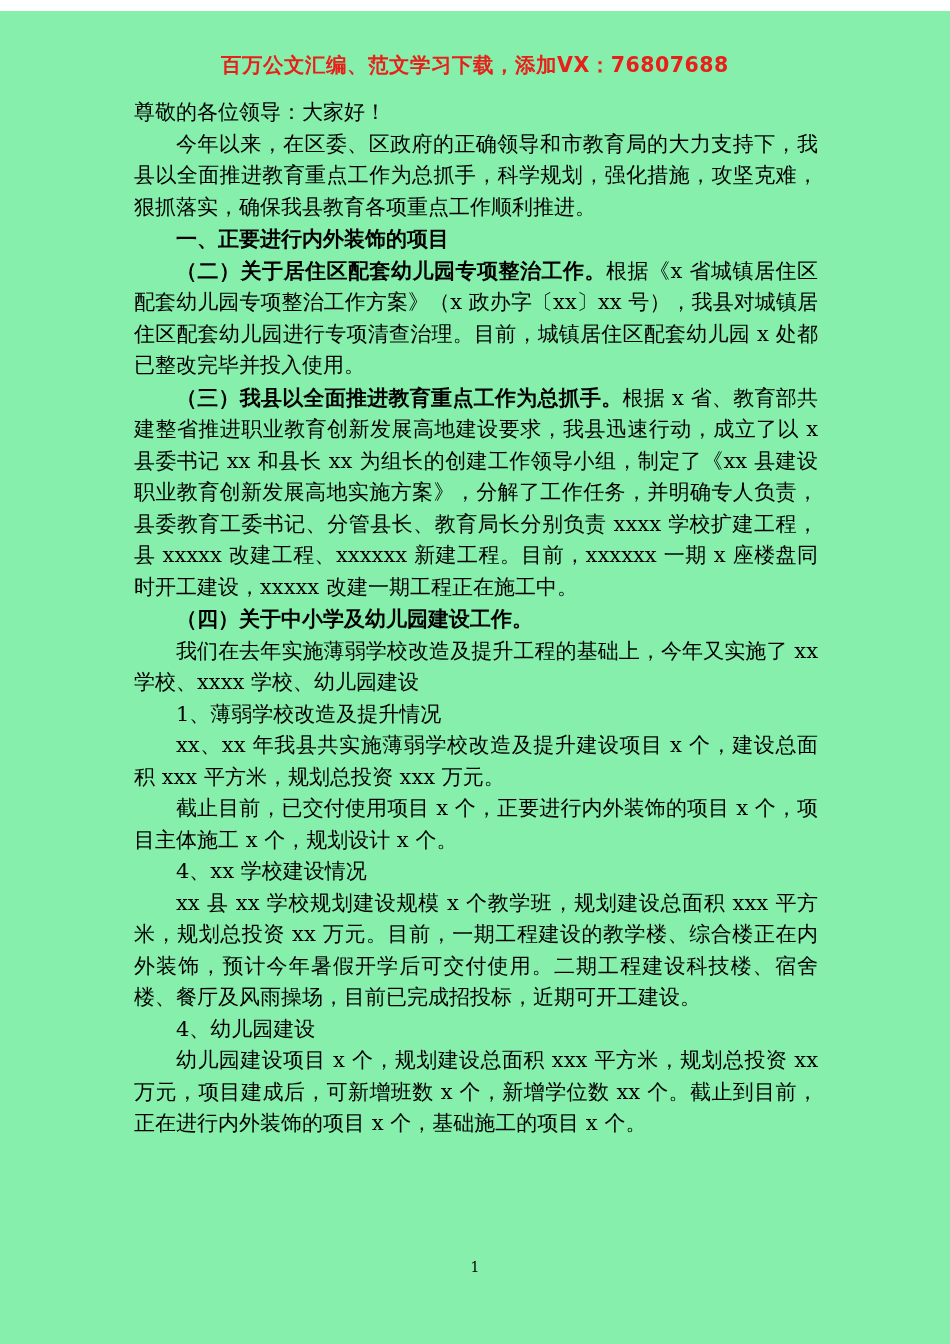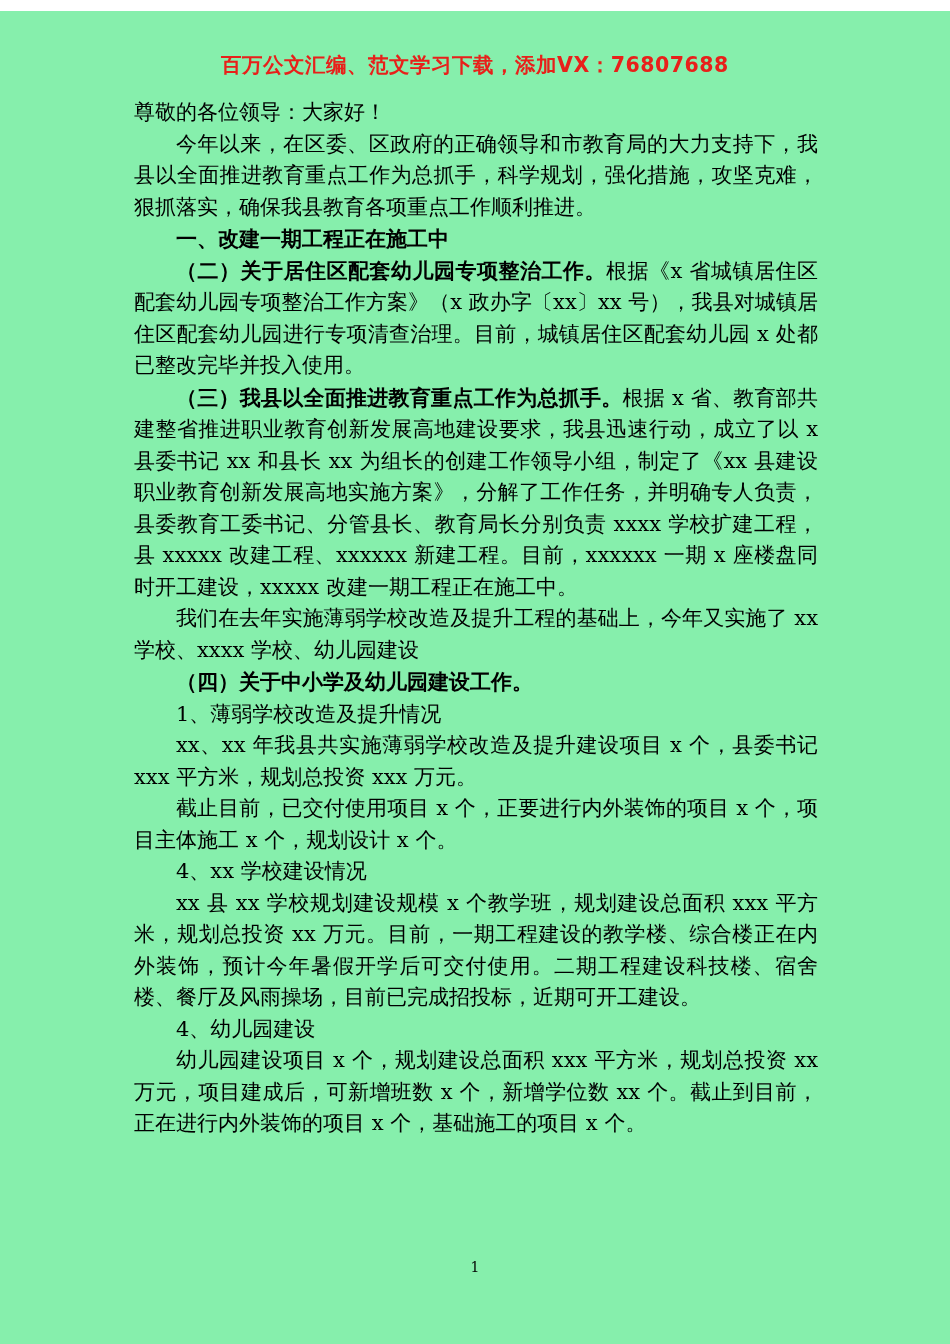--- a/index.html
+++ b/index.html
@@ -78,27 +78,27 @@
 </head>
 <body>
 
 <div class="page">
 
   <div class="watermark">百万公文汇编、范文学习下载，添加VX：76807688</div>
 
   <div class="content">
       <p class="noindent"><span>尊敬的各位领导：大家好！</span></p>
       <p class="indent"><span>今年以来，在区委、区政府的正确领导和市教育局的大力支持下，我县以全面推进教育重点工作为总抓手，科学规划，强化措施，攻坚克难，狠抓落实，确保我县教育各项重点工作顺利推进。</span></p>
-      <p class="heading"><span class="bold">一、改建一期工程正在施工中</span></p>
+      <p class="heading"><span class="bold">一、正要进行内外装饰的项目</span></p>
       <p class="indent"><span class="bold">（二）关于居住区配套幼儿园专项整治工作。</span><span>根据《x 省城镇居住区配套幼儿园专项整治工作方案》（x 政办字〔xx〕xx 号），我县对城镇居住区配套幼儿园进行专项清查治理。目前，城镇居住区配套幼儿园 x 处都已整改完毕并投入使用。</span></p>
       <p class="indent"><span class="bold">（三）我县以全面推进教育重点工作为总抓手。</span><span>根据 x 省、教育部共建整省推进职业教育创新发展高地建设要求，我县迅速行动，成立了以 x 县委书记 xx 和县长 xx 为组长的创建工作领导小组，制定了《xx 县建设职业教育创新发展高地实施方案》，分解了工作任务，并明确专人负责，县委教育工委书记、分管县长、教育局长分别负责 xxxx 学校扩建工程，县 xxxxx 改建工程、xxxxxx 新建工程。目前，xxxxxx 一期 x 座楼盘同时开工建设，xxxxx 改建一期工程正在施工中。</span></p>
+      <p class="indent"><span class="bold">（四）关于中小学及幼儿园建设工作。</span></p>
       <p class="indent"><span>我们在去年实施薄弱学校改造及提升工程的基础上，今年又实施了 xx 学校、xxxx 学校、幼儿园建设</span></p>
-      <p class="indent"><span class="bold">（四）关于中小学及幼儿园建设工作。</span></p>
       <p class="indent"><span>1、薄弱学校改造及提升情况</span></p>
-      <p class="indent"><span>xx、xx 年我县共实施薄弱学校改造及提升建设项目 x 个，县委书记 xxx 平方米，规划总投资 xxx 万元。</span></p>
+      <p class="indent"><span>xx、xx 年我县共实施薄弱学校改造及提升建设项目 x 个，建设总面积 xxx 平方米，规划总投资 xxx 万元。</span></p>
       <p class="indent"><span>截止目前，已交付使用项目 x 个，正要进行内外装饰的项目 x 个，项目主体施工 x 个，规划设计 x 个。</span></p>
       <p class="indent"><span>4、xx 学校建设情况</span></p>
       <p class="indent"><span>xx 县 xx 学校规划建设规模 x 个教学班，规划建设总面积 xxx 平方米，规划总投资 xx 万元。目前，一期工程建设的教学楼、综合楼正在内外装饰，预计今年暑假开学后可交付使用。二期工程建设科技楼、宿舍楼、餐厅及风雨操场，目前已完成招投标，近期可开工建设。</span></p>
       <p class="indent"><span>4、幼儿园建设</span></p>
       <p class="indent"><span>幼儿园建设项目 x 个，规划建设总面积 xxx 平方米，规划总投资 xx 万元，项目建成后，可新增班数 x 个，新增学位数 xx 个。截止到目前，正在进行内外装饰的项目 x 个，基础施工的项目 x 个。</span></p>
     </div>
 
   <div class="pagenum">1</div>
 
 </div>

